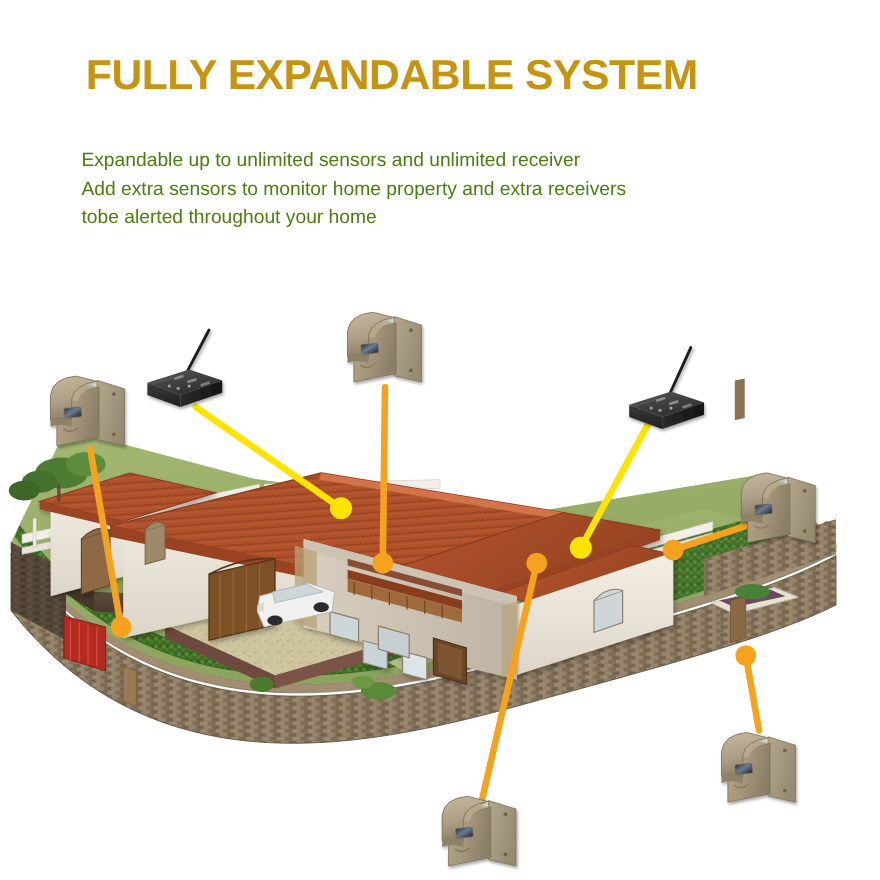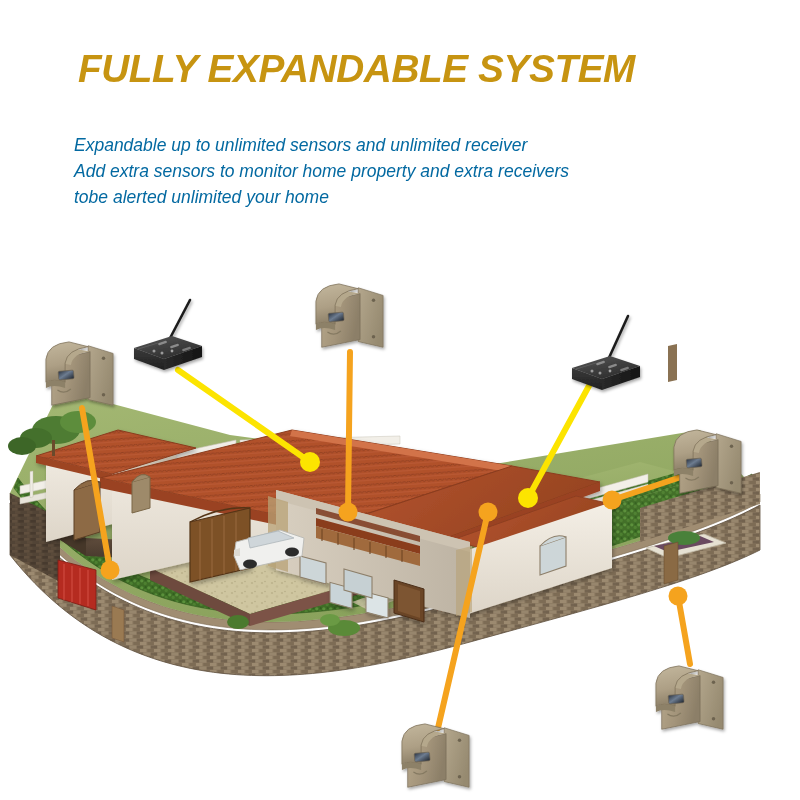--- a/index.html
+++ b/index.html
@@ -2,53 +2,53 @@
 <html><head>
 <meta charset="utf-8">
 <style>
   html,body{margin:0;padding:0;}
   body{
     width:800px;height:800px;
     background:#ffffff;
     font-family:"Liberation Sans","DejaVu Sans",sans-serif;
     overflow:hidden;position:relative;
   }
-  .page{position:relative;width:672px;height:800px;background:#fff;font-style:italic;}
+  .page{position:relative;width:672px;height:800px;background:#fff;}
 
   
   .headline{
     position:absolute;left:78px;top:48px;
     font-size:38px;font-weight:700;letter-spacing:-0.4px;
     color:#c79411;
     font-family:"Liberation Sans","DejaVu Sans",sans-serif;
     transform:scaleX(1.02);transform-origin:left center;
     white-space:nowrap;
   }
   .subcopy{
     position:absolute;left:74px;top:132px;
-    font-size:17.5px;color:#0369a1;line-height:26px;
+    font-size:17.5px;color:#4d7c0f;line-height:26px;
     font-family:"Liberation Sans","DejaVu Sans",sans-serif;
   }
   .subcopy div{white-space:nowrap;}
 
   
   .scene{position:absolute;left:0;top:250px;width:800px;height:550px;}
   .scene svg{display:block;}
 </style>
 </head>
 <body>
 
 <div class="page">
 
   <div class="headline">FULLY EXPANDABLE SYSTEM</div>
 
   <div class="subcopy">
     <div>Expandable up to unlimited sensors and unlimited receiver</div>
     <div>Add extra sensors to monitor home property and extra receivers</div>
-    <div>tobe alerted unlimited your home</div>
+    <div>tobe alerted throughout your home</div>
   </div>
 
   <div class="scene">
     <svg width="800" height="550" viewBox="0 0 800 550" xmlns="http://www.w3.org/2000/svg">
 
       <defs>
 
         <linearGradient id="gSensorBody" x1="0" y1="0" x2="1" y2="0.3">
           <stop offset="0%" stop-color="#b6a78b"></stop>
           <stop offset="55%" stop-color="#a3947a"></stop>

